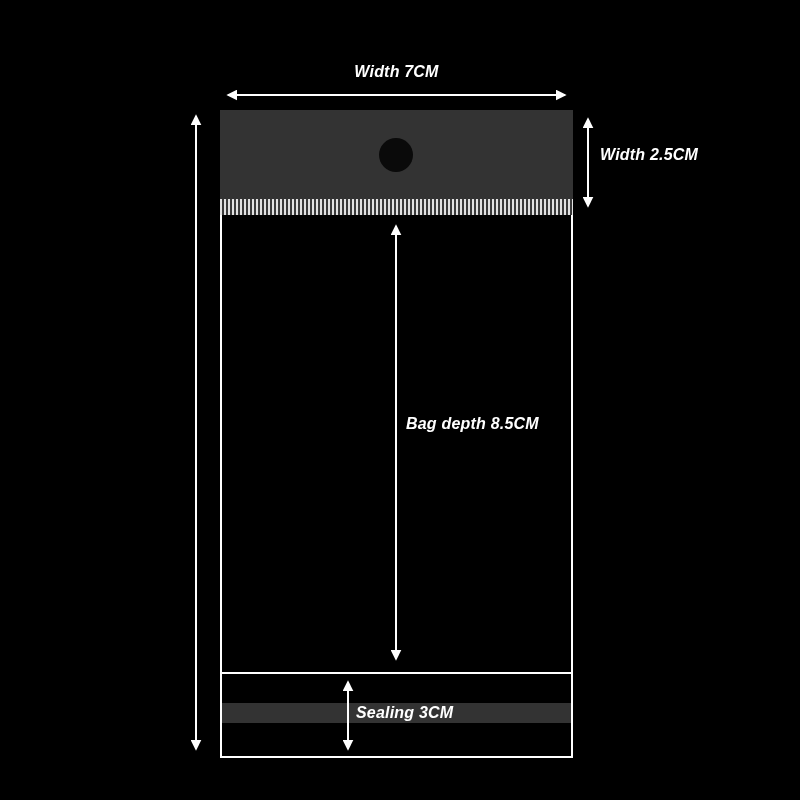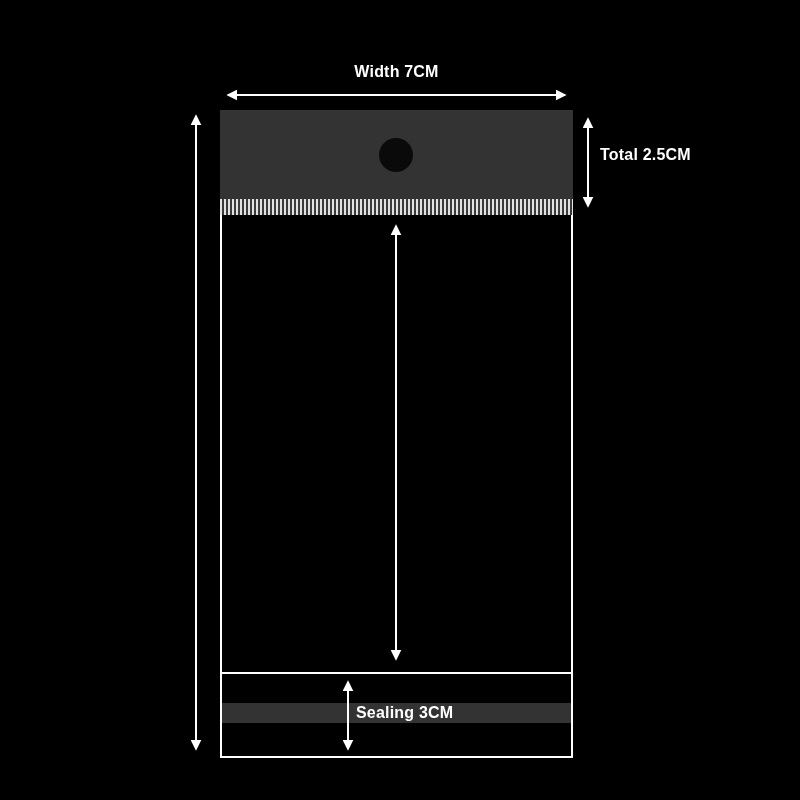--- a/index.html
+++ b/index.html
@@ -12,21 +12,21 @@
     --hang-hole:#0a0a0a;
     --text:#ffffff;
   }
   *{margin:0;padding:0;box-sizing:border-box;}
   html,body{width:800px;height:800px;}
   body{
     background:var(--background);
     font-family:"Liberation Sans", sans-serif;
     overflow:hidden;
   }
-  .stage{position:relative;width:740px;height:800px;background:var(--background);}
+  .stage{position:relative;width:740px;height:800px;background:var(--background);font-style:italic;}
   .abs{position:absolute;}
   .bag-header{
     left:220px;top:110px;width:353px;height:89px;
     background:var(--header-fill);
   }
   .hang-hole{
     left:379px;top:138px;width:34px;height:34px;
     border-radius:50%;
     background:var(--hang-hole);
   }
@@ -85,16 +85,17 @@
       </marker>
     </defs>
     <line x1="228" y1="95" x2="565" y2="95" stroke="#ffffff" stroke-width="2" marker-start="url(#ah)" marker-end="url(#ah)"></line>
     <line x1="196" y1="116" x2="196" y2="749" stroke="#ffffff" stroke-width="2" marker-start="url(#ah)" marker-end="url(#ah)"></line>
     <line x1="588" y1="119" x2="588" y2="206" stroke="#ffffff" stroke-width="2" marker-start="url(#ah)" marker-end="url(#ah)"></line>
     <line x1="396" y1="226" x2="396" y2="659" stroke="#ffffff" stroke-width="2" marker-start="url(#ah)" marker-end="url(#ah)"></line>
     <line x1="348" y1="682" x2="348" y2="749" stroke="#ffffff" stroke-width="2" marker-start="url(#ah)" marker-end="url(#ah)"></line>
   </svg>
 
   <div class="abs dim-label label-width">Width 7CM</div>
-  <div class="abs dim-label label-head">Total 2.5CM</div>
+  <div class="abs dim-label label-head">Width 2.5CM</div>
+  <div class="abs dim-label label-bag-depth">Bag depth 8.5CM</div>
   <div class="abs dim-label label-sealing">Sealing 3CM</div>
 
 </div>
 
 </body></html>

